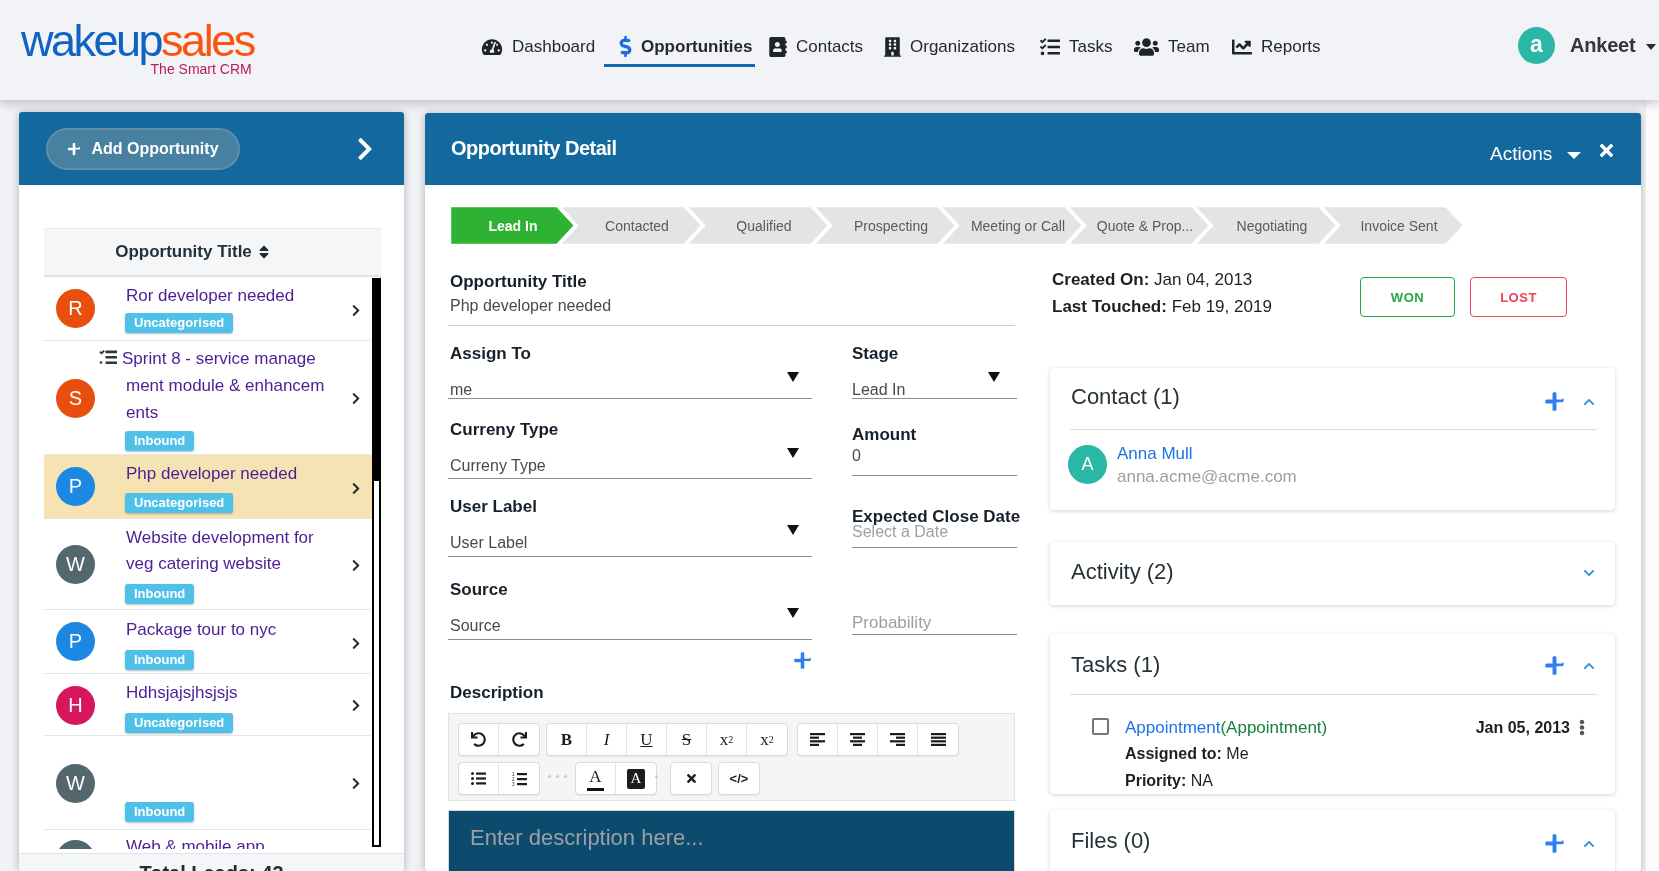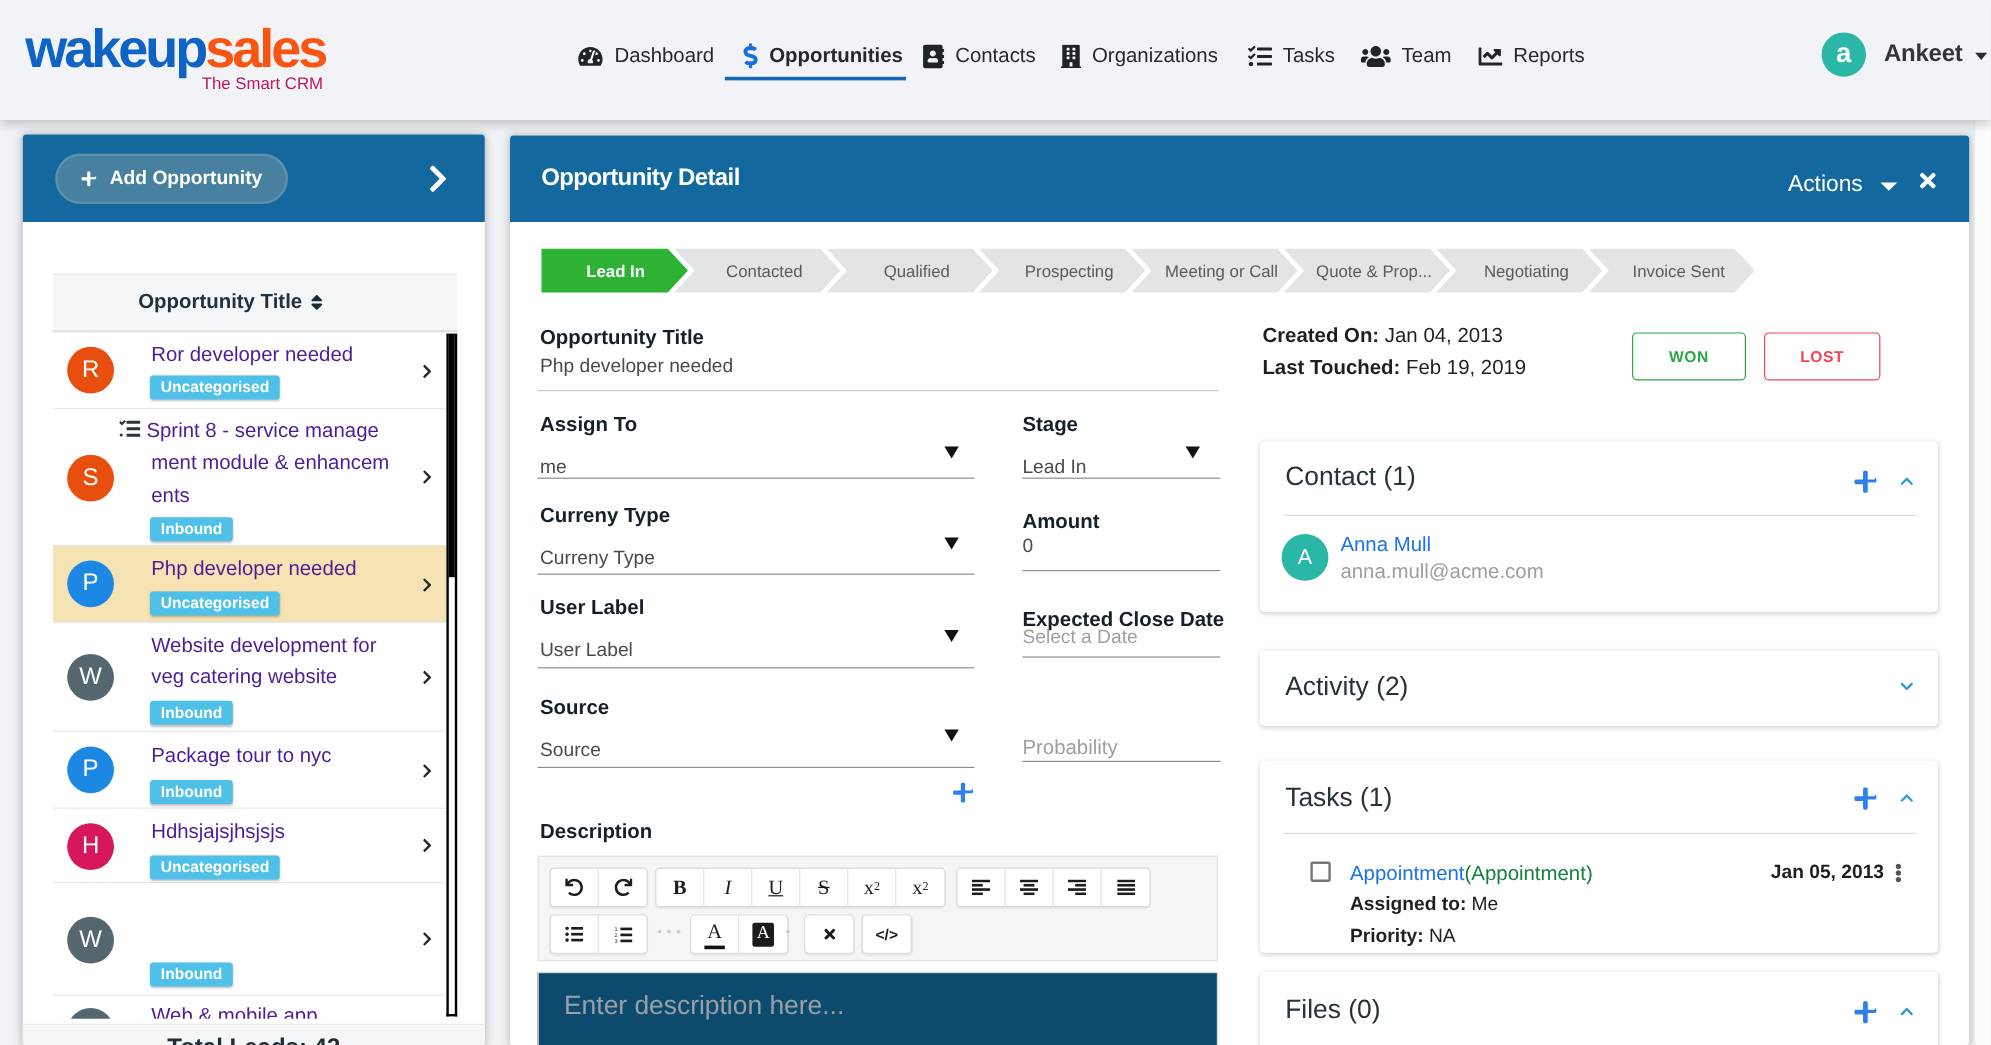--- a/index.html
+++ b/index.html
@@ -1,20 +1,20 @@
 <!DOCTYPE html>
 <html><head>
 <meta charset="utf-8">
 <style>
 *{margin:0;padding:0;box-sizing:border-box}
 html,body{width:1659px;height:871px;overflow:hidden;font-family:"Liberation Sans",sans-serif;background:#f0f2f5}
 
 #topbar{position:absolute;left:0;top:0;width:1659px;height:100px;background:#f1f3f6;box-shadow:0 4px 9px rgba(0,0,0,.2);z-index:10}
 #logo{position:absolute;left:21px;top:19px}
-#logo .l1{font-size:45px;font-weight:bold;letter-spacing:-2.5px;line-height:44px}
+#logo .l1{font-size:45px;font-weight:normal;letter-spacing:-2.5px;line-height:44px}
 #logo .w{color:#0e63c5}
 #logo .s{color:#fa5411}
 #logo .tag{font-size:14px;color:#be185d;text-align:right;margin-top:-2px;padding-right:2px}
 .nav-item{position:absolute;top:0;height:100px;padding-bottom:7px;display:flex;align-items:center;gap:9px;color:#24292e;font-size:17px}
 .nav-item svg{fill:#1f2428}
 .nav-item.active svg{fill:#1a6fdc}
 .nav-item.active{font-weight:bold}
 .nav-item.active:after{content:"";position:absolute;left:-15px;right:-3px;bottom:33px;height:3px;background:#1467b3}
 #user{position:absolute;left:1518px;top:0;height:100px;padding-bottom:9px;display:flex;align-items:center;gap:15px}
 #user .av{width:37px;height:37px;border-radius:50%;background:#2ab7a5;color:#fff;font-size:23px;font-weight:bold;display:flex;align-items:center;justify-content:center;padding-bottom:3px}
@@ -397,21 +397,21 @@
       <div class="ct" style="top:16px">Contact (1)</div>
       <div class="cplus" style="top:23px"><svg width="21" height="21" viewBox="0 0 448 512" fill="#2f80ed">
             <path d="M416 208H272V64c0-17.67-14.33-32-32-32h-32c-17.67 0-32 14.33-32 32v144H32c-17.67 0-32 14.33-32 32v32c0 17.67 14.33 32 32 32h144v144c0 17.67 14.33 32 32 32h32c17.67 0 32-14.33 32-32V272h144c17.67 0 32-14.33 32-32v-32c0-17.67-14.33-32-32-32z"></path>
           </svg></div>
       <div class="cchev" style="top:26px"><svg width="18" height="12" viewBox="0 0 448 512" fill="#2e9ad2">
             <path d="M240.971 130.524l194.343 194.343c9.373 9.373 9.373 24.569 0 33.941l-22.667 22.667c-9.357 9.357-24.522 9.375-33.901.04L224 227.495 69.255 381.516c-9.379 9.335-24.544 9.317-33.901-.04l-22.667-22.667c-9.373-9.373-9.373-24.569 0-33.941L207.03 130.525c9.372-9.373 24.568-9.373 33.941-.001z"></path>
           </svg></div>
       <div style="position:absolute;left:20px;top:61px;width:527px;height:1px;background:#dcdcdc"></div>
       <div style="position:absolute;left:18px;top:77px;width:39px;height:39px;border-radius:50%;background:#2ab7a5;color:#fff;font-size:18px;display:flex;align-items:center;justify-content:center">A</div>
       <div style="position:absolute;left:67px;top:76px;font-size:17px;color:#1a73e8">Anna Mull</div>
-      <div style="position:absolute;left:67px;top:99px;font-size:17px;color:#9e9e9e">anna.mull@acme.com</div>
+      <div style="position:absolute;left:67px;top:99px;font-size:17px;color:#9e9e9e">anna.acme@acme.com</div>
     </div>
 
     <div class="card" style="top:429px;height:63px">
       <div class="ct" style="top:17px">Activity (2)</div>
       <div class="cchev" style="top:23px"><svg width="18" height="12" viewBox="0 0 448 512" fill="#2e9ad2">
             <path d="M207.029 381.476L12.686 187.132c-9.373-9.373-9.373-24.569 0-33.941l22.667-22.667c9.357-9.357 24.522-9.375 33.901-.04L224 284.505l154.745-154.021c9.379-9.335 24.544-9.317 33.901.04l22.667 22.667c9.373 9.373 9.373 24.569 0 33.941L240.971 381.476c-9.373 9.372-24.569 9.372-33.942 0z"></path>
           </svg></div>
     </div>
 
     <div class="card" style="top:521px;height:160px">

